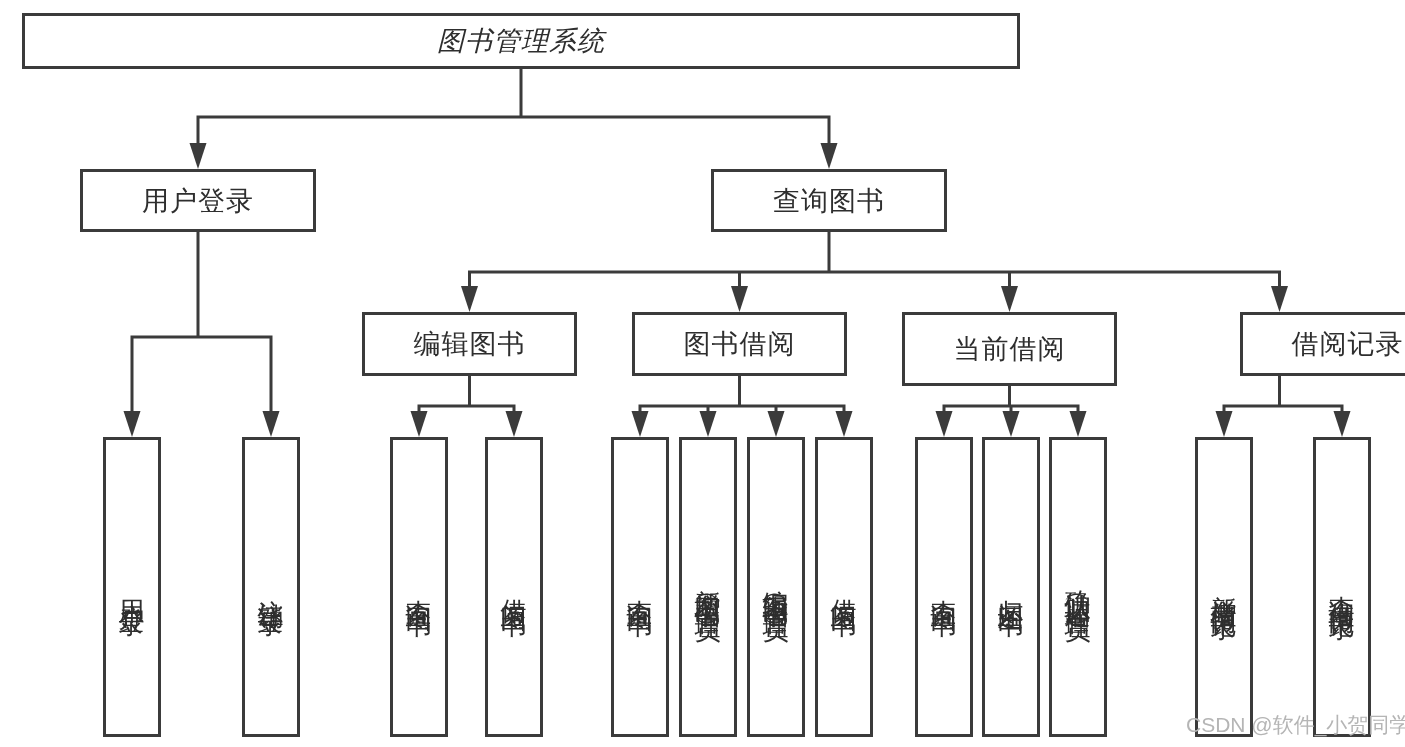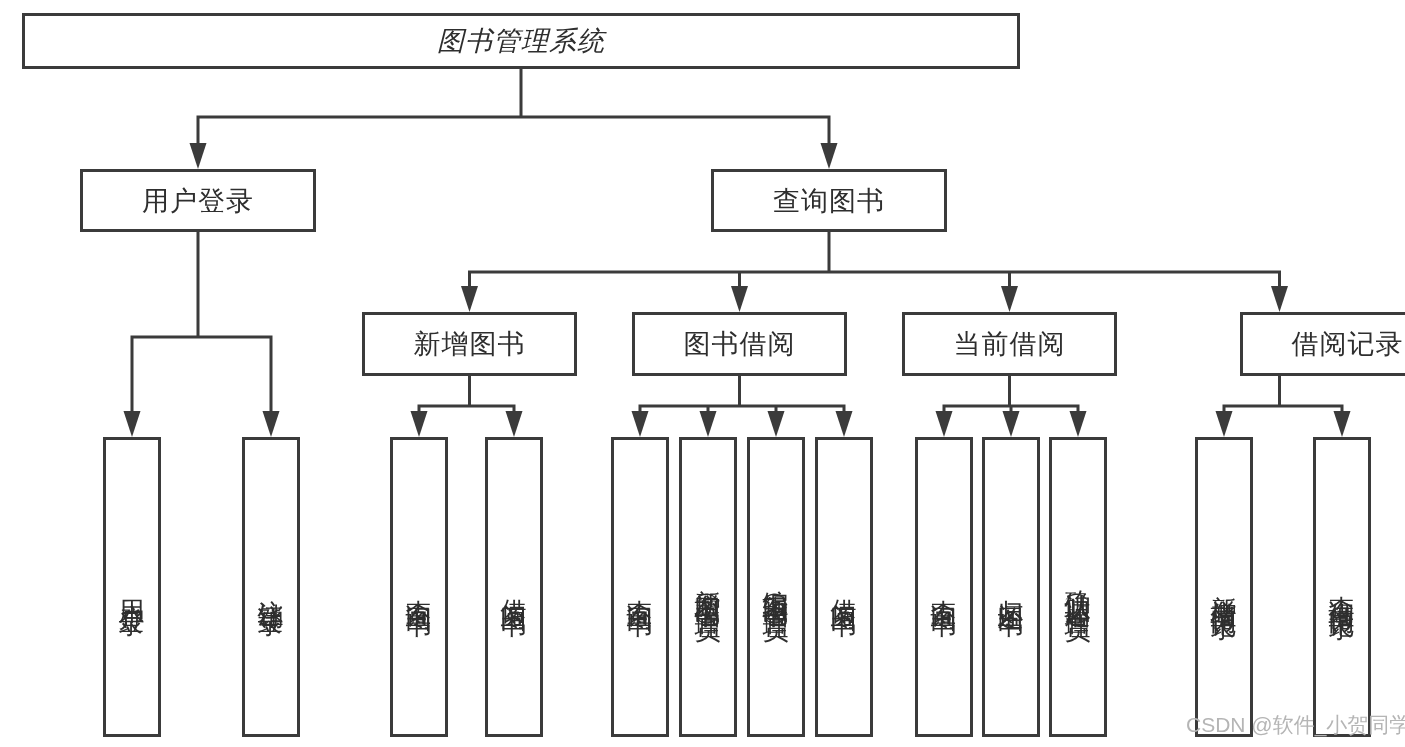--- a/index.html
+++ b/index.html
@@ -108,23 +108,23 @@
       <polygon points="1215.5,411 1232.5,411 1224,437"></polygon>
       <polygon points="1333.5,411 1350.5,411 1342,437"></polygon>
     </g>
   </svg>
 
   <div class="node" style="left:22px; top:13px; width:998px; height:56px;font-style:italic;">图书管理系统</div>
 
   <div class="node" style="left:80px; top:169px; width:236px; height:63px;">用户登录</div>
   <div class="node" style="left:711px; top:169px; width:236px; height:63px;">查询图书</div>
 
-  <div class="node" style="left:362px; top:312px; width:215px; height:64px;">新增图书</div>
+  <div class="node" style="left:362px; top:312px; width:215px; height:64px;">编辑图书</div>
   <div class="node" style="left:632px; top:312px; width:215px; height:64px;text-align:right;">图书借阅</div>
-  <div class="node" style="left:902px; top:312px; width:215px; height:64px;">当前借阅</div>
+  <div class="node" style="left:902px; top:312px; width:215px; height:74px;">当前借阅</div>
   <div class="node" style="left:1240px; top:312px; width:215px; height:64px;">借阅记录</div>
 
   <div class="node vert" style="left:103px; top:437px; width:58px; height:300px;">用户登录</div>
   <div class="node vert" style="left:242px; top:437px; width:58px; height:300px;">注销登录</div>
 
   <div class="node vert" style="left:390px; top:437px; width:58px; height:300px;">查询图书</div>
   <div class="node vert" style="left:485px; top:437px; width:58px; height:300px;">借阅图书</div>
 
   <div class="node vert" style="left:611px; top:437px; width:58px; height:300px;">查询图书</div>
   <div class="node vert" style="left:679px; top:437px; width:58px; height:300px;">新增图书（管理员）</div>

